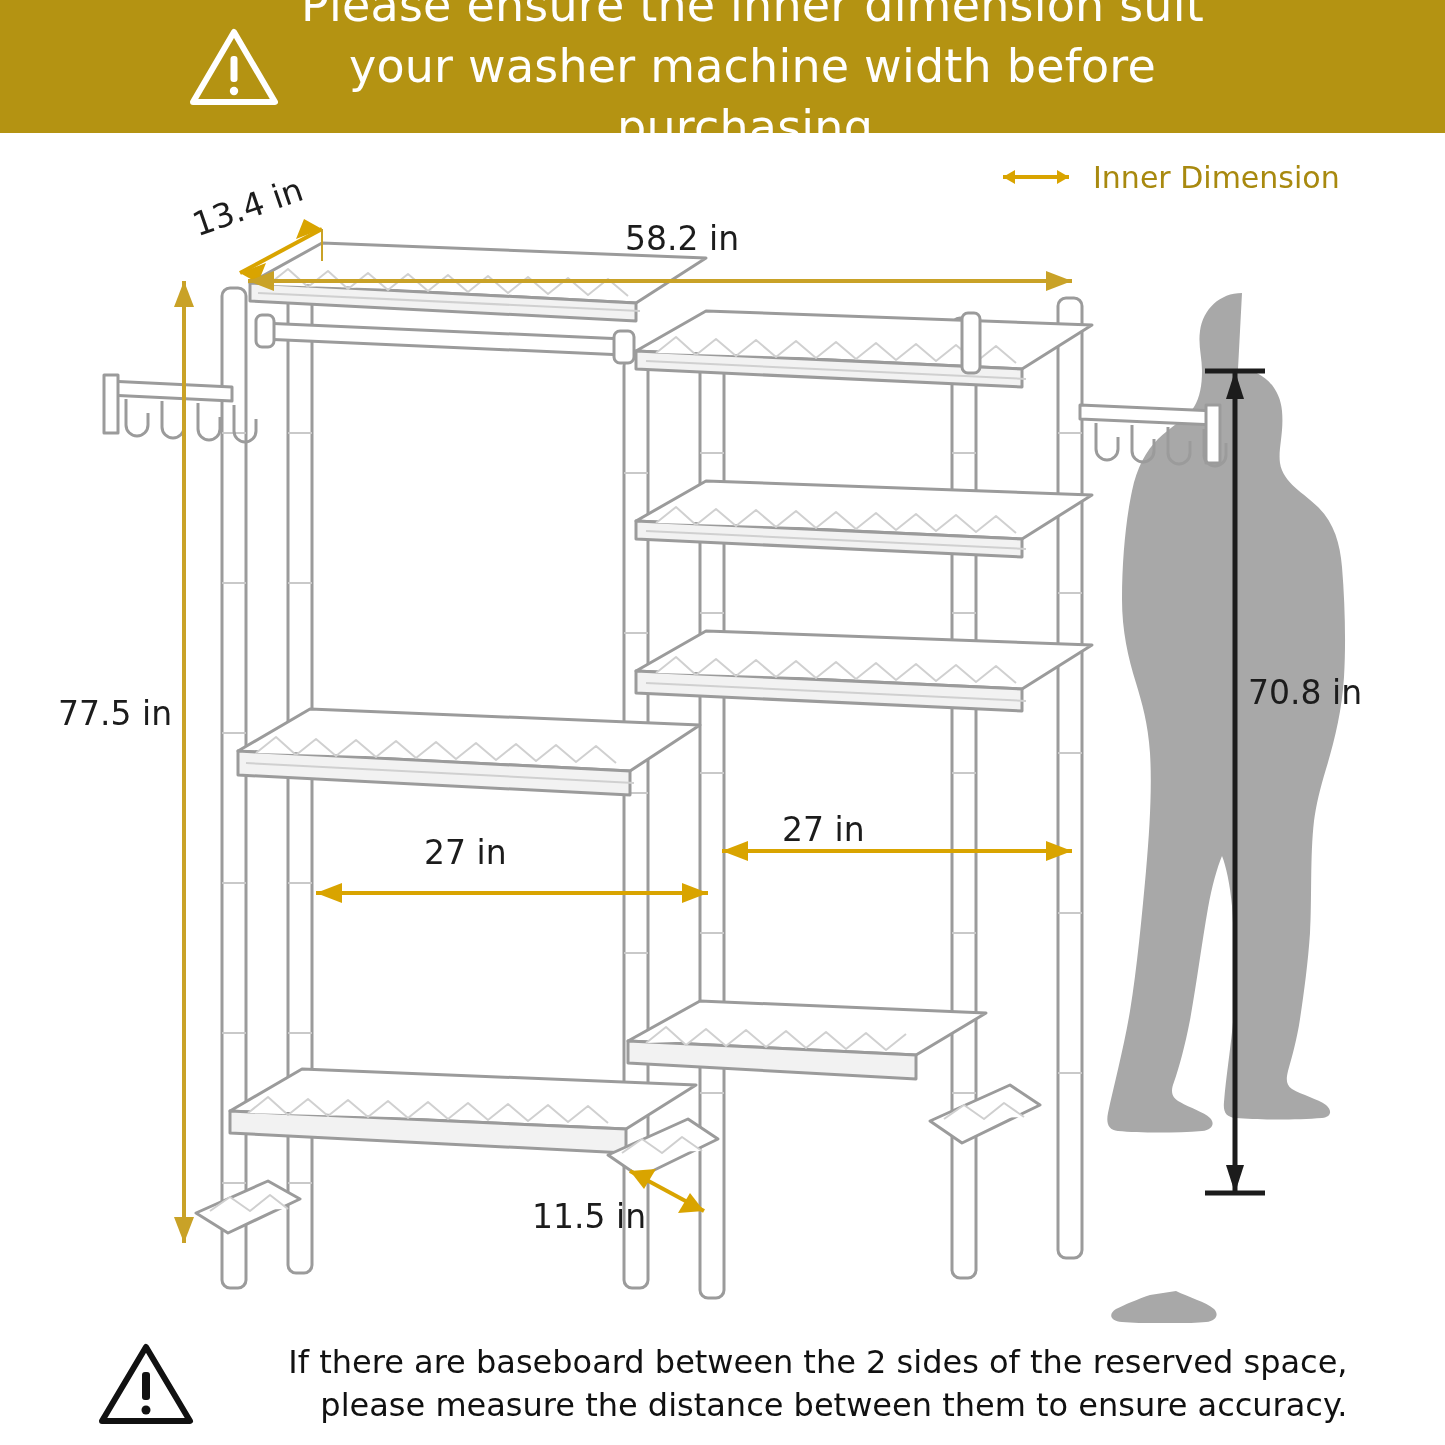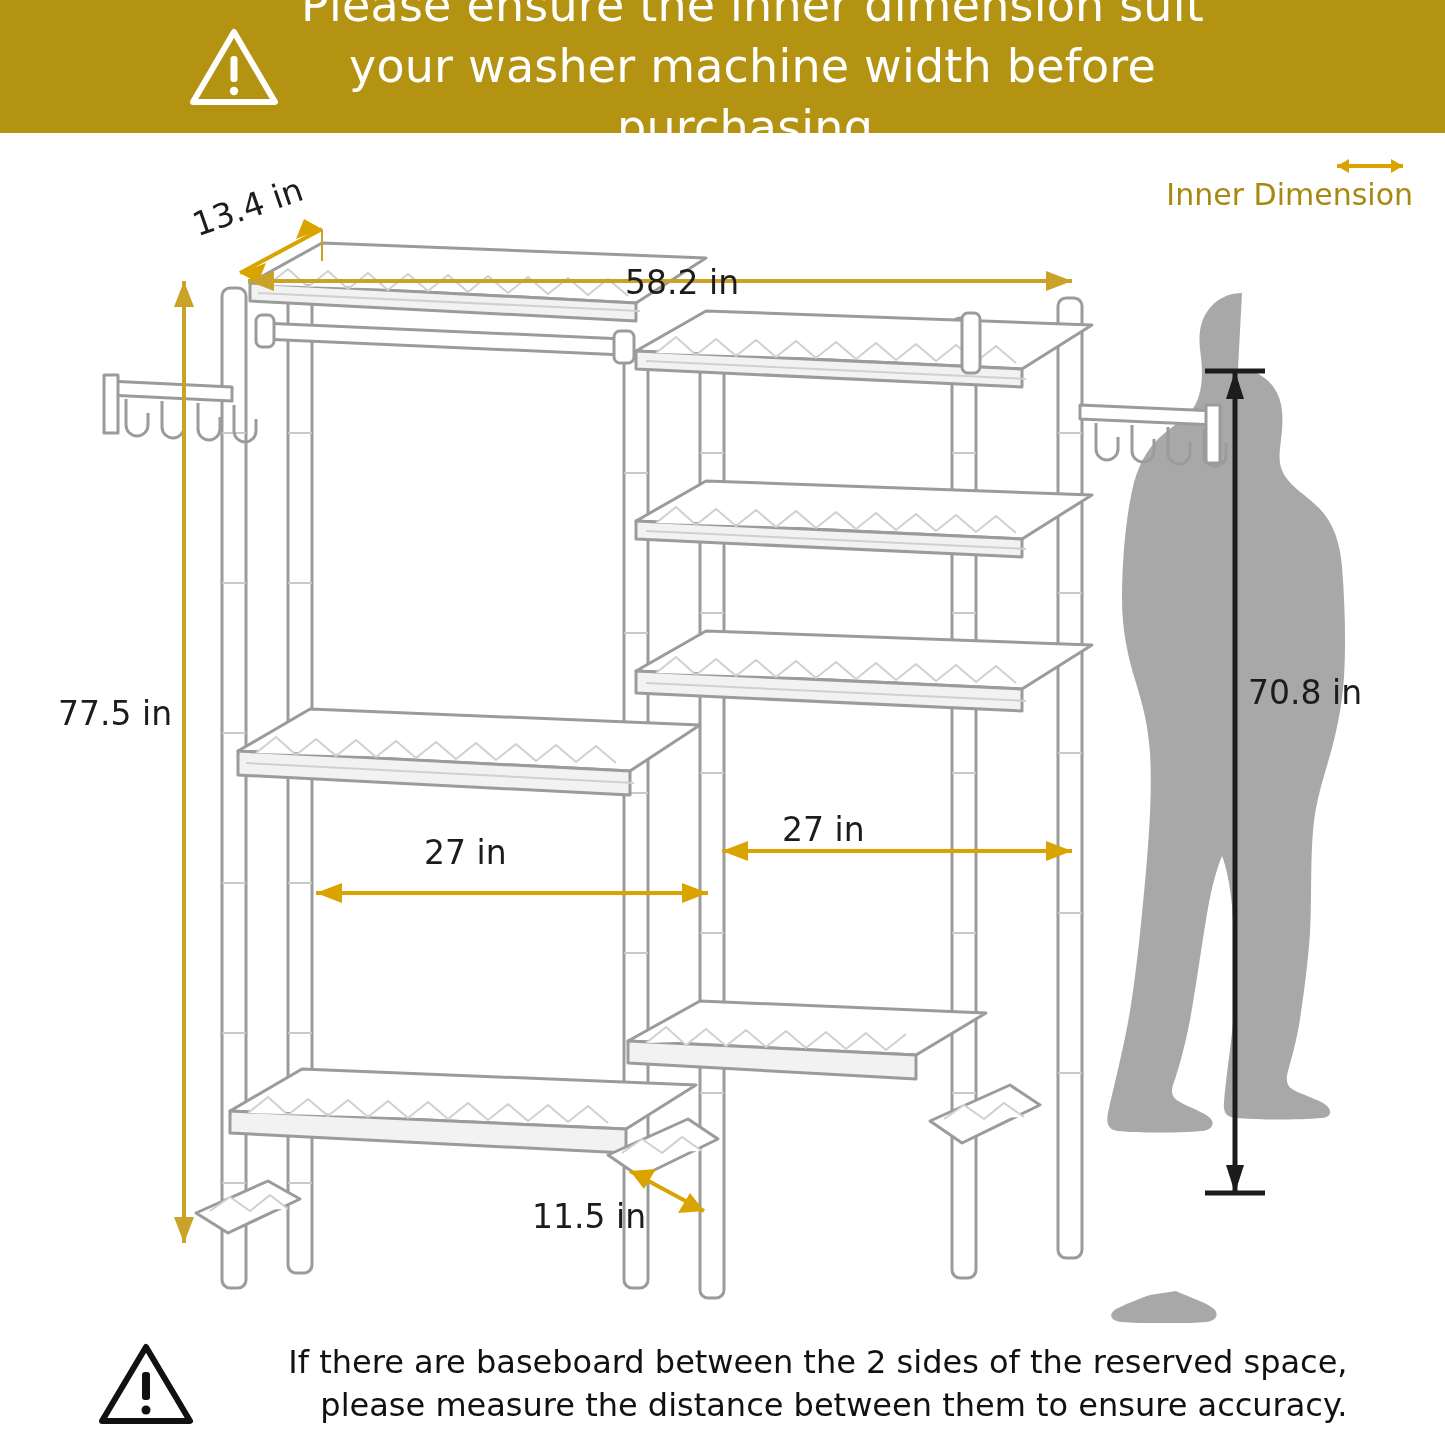--- a/index.html
+++ b/index.html
@@ -46,23 +46,22 @@
 
   
   .legend {
     position: absolute;
     right: 32px;
     top: 155px;
     width: 420px;
   }
   .legend-row {
     display: flex;
-    align-items: flex-end;
+    align-items: center;
     height: 44px;
-    flex-direction: column;
   }
   .legend-arrow { width: 86px; height: 22px; flex: none; }
   .legend-label {
     font-size: 30px;
     color: #a8890f;
     margin-left: 14px;
     white-space: nowrap;
   }
 
   
@@ -346,21 +345,21 @@
       <line x1="1205" y1="238" x2="1265" y2="238"></line>
       <line x1="1205" y1="1060" x2="1265" y2="1060"></line>
       <path d="M1235 238 L1226 266 L1244 266 Z" fill="#1c1c1c" stroke="none"></path>
       <path d="M1235 1060 L1226 1032 L1244 1032 Z" fill="#1c1c1c" stroke="none"></path>
     </g>
   </g>
 </svg>
 </div>
 
 <div class="dim rot" style="left:200px; top:205px;">13.4 in</div>
-<div class="dim" style="left:625px; top:219px;margin-top:44px;">58.2 in</div>
+<div class="dim" style="left:625px; top:219px;">58.2 in</div>
 <div class="dim" style="left:58px; top:694px;text-align:center;">77.5 in</div>
 <div class="dim" style="left:424px; top:833px;">27 in</div>
 <div class="dim" style="left:782px; top:810px;">27 in</div>
 <div class="dim" style="left:532px; top:1197px;text-align:right;">11.5 in</div>
 <div class="dim" style="left:1248px; top:673px;">70.8 in</div>
 
 <div class="note">
   <svg class="note-icon" viewBox="0 0 96 84">
     <path d="M48 5 L92 79 L4 79 Z" fill="none" stroke="#111111" stroke-width="6" stroke-linejoin="round"></path>
     <rect x="44" y="30" width="8" height="28" rx="3" fill="#111111"></rect>

